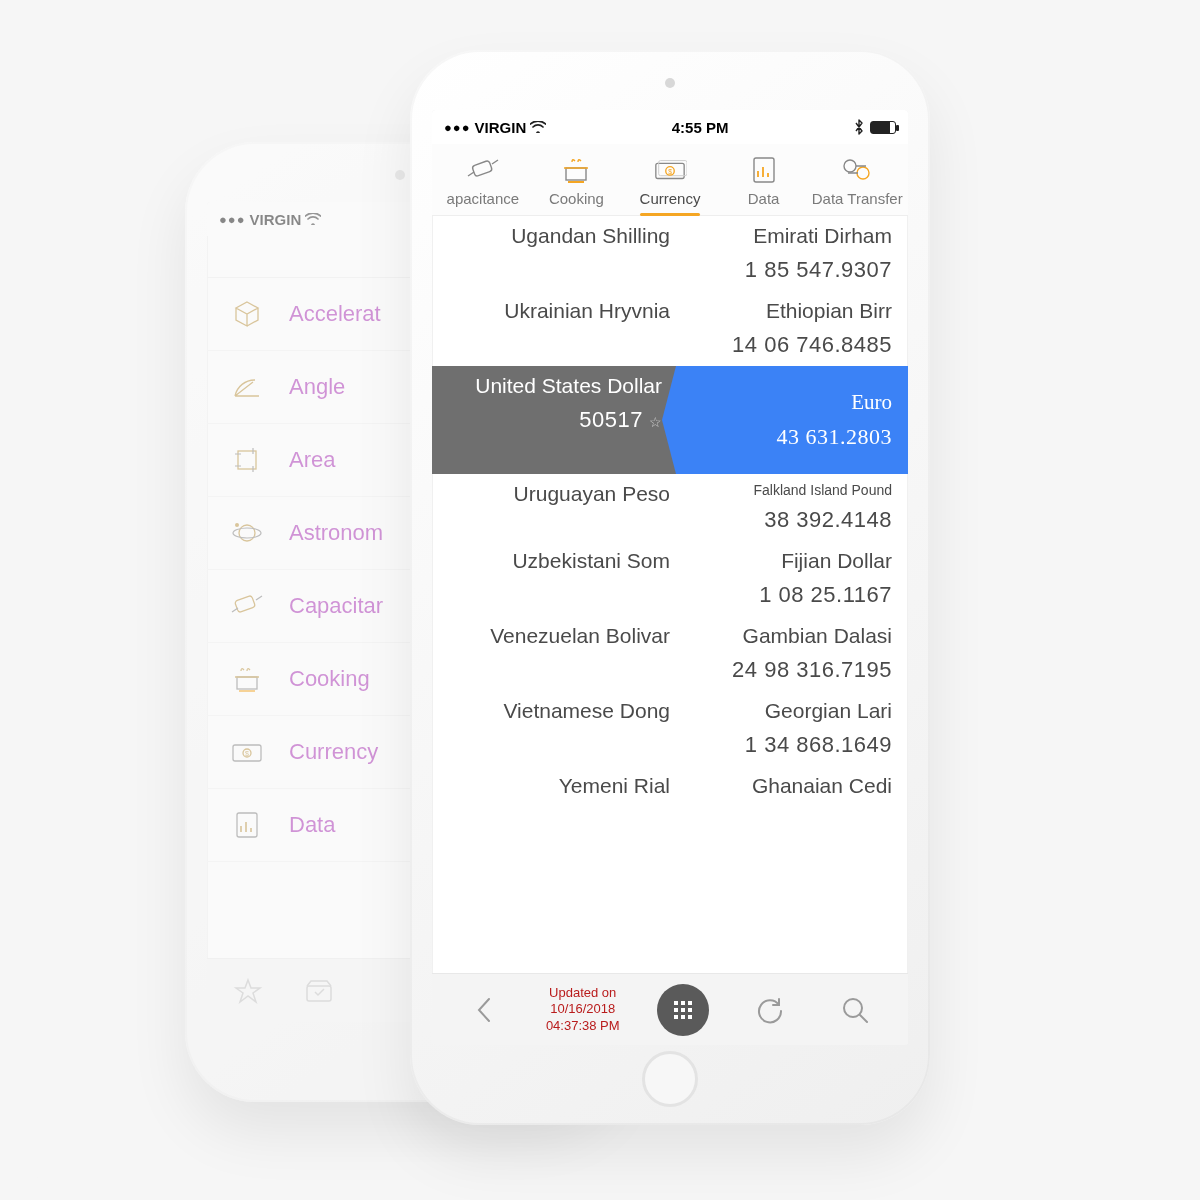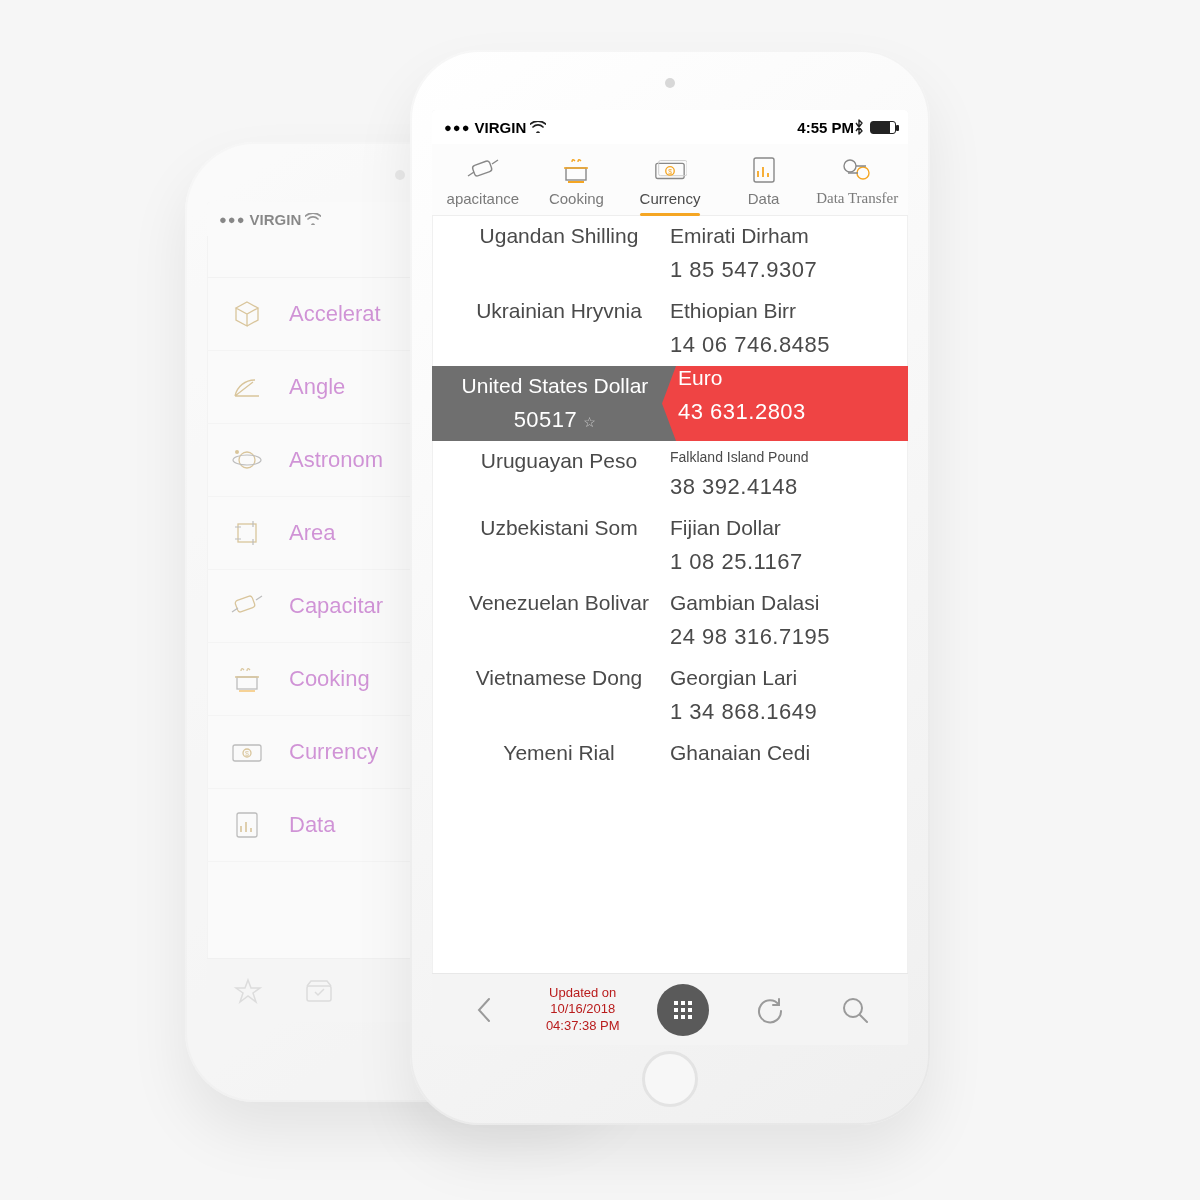--- a/index.html
+++ b/index.html
@@ -52,21 +52,21 @@
   
   .phone.front { left: 390px; top: 30px; width: 520px; height: 1075px; }
   
   .statusbar {
     height: 34px; display:flex; align-items:center;
     padding: 0 12px; font-size: 15px; font-weight: 600;
     background:#fff;
   }
   .stat-left { display:flex; align-items:center; gap:4px; }
   .dots { letter-spacing:1px; font-size:13px; }
-  .stat-center { flex:1; text-align:right; }
+  .stat-center { flex:1; text-align:center; }
   .stat-right { display:flex; align-items:center; gap:6px; }
   .battery {
     width: 26px; height: 13px; border:1.5px solid #222; border-radius:3px;
     position:relative;
   }
   .battery::after { content:""; position:absolute; right:-4px; top:3px; width:3px; height:6px; background:#222; border-radius:1px;}
   .battery i { display:block; width:80%; height:100%; background:#222; }
   
   .tabs {
     display:flex; justify-content:flex-end;
@@ -87,32 +87,33 @@
     height:3px; background:#f5a623; border-radius:2px;
   }
   .icon { width:34px; height:32px; display:flex; align-items:center; justify-content:center; }
   svg { display:block; }
   
   .list { flex:1; overflow:hidden; }
   .row {
     display:flex; padding: 8px 16px;
   }
   .row .left, .row .right { flex:1; }
-  .row .left { text-align:center; }
-  .row .right { }
+  .row .left { text-align:right; }
+  .row .right { text-align:right; }
   .name { font-size:21px; color:#4a4a4a; }
   .val  { font-size:22px; color:#4a4a4a; letter-spacing:.5px; margin-top:9px; }
   .row.sel {
     background:#6f6f6f; color:#fff;
     position:relative;
   }
   .row.sel .name, .row.sel .val { color:#fff; }
   .row.sel .right {
-    background:#ef4444; margin:-8px -16px -8px 0; padding:0 16px;
+    background:#3b82f6; margin:-8px -16px -8px 0; padding:24px 16px;
     clip-path: polygon(14px 0, 100% 0, 100% 100%, 14px 100%, 0 50%);
+    font-family: Liberation Serif, serif;
   }
   .star { font-size:14px; color:#cfcfcf; margin-left:6px; }
   
   .bottombar {
     height: 72px; background:#f4f4f4;
     display:flex; align-items:center; justify-content:space-around;
     padding: 0 10px;
     border-top:1px solid #e8e8e8;
   }
   .bb-btn { color:#8e8e8e; display:flex; align-items:center; justify-content:center; width:48px; height:48px; }
@@ -169,36 +170,36 @@
       <div class="catrow">
         <span class="icon">
               <svg width="32" height="26" viewBox="0 0 32 26">
                 <path d="M4 22 H28 M4 22 A20 20 0 0 1 24 6 M4 22 L22 8" stroke="#b68a2e" stroke-width="1.3" fill="none"></path>
               </svg>
             </span>
         <span>Angle</span>
       </div>
       <div class="catrow">
         <span class="icon">
+              <svg width="30" height="30" viewBox="0 0 30 30">
+                <rect x="6" y="6" width="18" height="18" stroke="#b68a2e" stroke-width="1.3" fill="none"></rect>
+                <path d="M3 9 H9 M3 21 H9 M21 3 V9 M21 27 V21" stroke="#777" stroke-width="1.2"></path>
+              </svg>
+            </span>
+        <span>Area</span>
+      </div>
+      <div class="catrow">
+        <span class="icon">
               <svg width="32" height="30" viewBox="0 0 32 30">
                 <circle cx="16" cy="15" r="8" stroke="#b68a2e" stroke-width="1.3" fill="none"></circle>
                 <ellipse cx="16" cy="15" rx="14" ry="5" stroke="#777" stroke-width="1.2" fill="none"></ellipse>
                 <circle cx="6" cy="7" r="2" fill="#b68a2e"></circle>
               </svg>
             </span>
         <span>Astronom</span>
-      </div>
-      <div class="catrow">
-        <span class="icon">
-              <svg width="30" height="30" viewBox="0 0 30 30">
-                <rect x="6" y="6" width="18" height="18" stroke="#b68a2e" stroke-width="1.3" fill="none"></rect>
-                <path d="M3 9 H9 M3 21 H9 M21 3 V9 M21 27 V21" stroke="#777" stroke-width="1.2"></path>
-              </svg>
-            </span>
-        <span>Area</span>
       </div>
       <div class="catrow">
         <span class="icon">
               <svg width="34" height="24" viewBox="0 0 34 24">
                 <rect x="6" y="4" width="18" height="12" rx="3" transform="rotate(-20 15 10)" stroke="#b68a2e" stroke-width="1.3" fill="none"></rect>
                 <path d="M2 18 L8 14 M26 6 L32 2" stroke="#777" stroke-width="1.3"></path>
               </svg>
             </span>
         <span>Capacitar</span>
       </div>
@@ -317,21 +318,21 @@
         <span>Data</span>
       </div>
       <div class="tab">
         <span class="icon">
               <svg width="34" height="26" viewBox="0 0 34 26">
                 <circle cx="10" cy="9" r="6" stroke="#888" stroke-width="1.4" fill="none"></circle>
                 <circle cx="23" cy="16" r="6" stroke="#f5a623" stroke-width="1.4" fill="none"></circle>
                 <path d="M16 9 H26 M8 16 H18" stroke="#888" stroke-width="1.3"></path>
               </svg>
             </span>
-        <span style="white-space:nowrap;font-family:Liberation Serif, serif;">Data Transfer</span>
+        <span style="white-space:nowrap;">Data Transfer</span>
       </div>
     </div>
 
     <div class="list">
       <div class="row">
         <div class="left">
               <div class="name">Ugandan Shilling</div>
             </div>
         <div class="right">
               <div class="name">Emirati Dirham</div>

